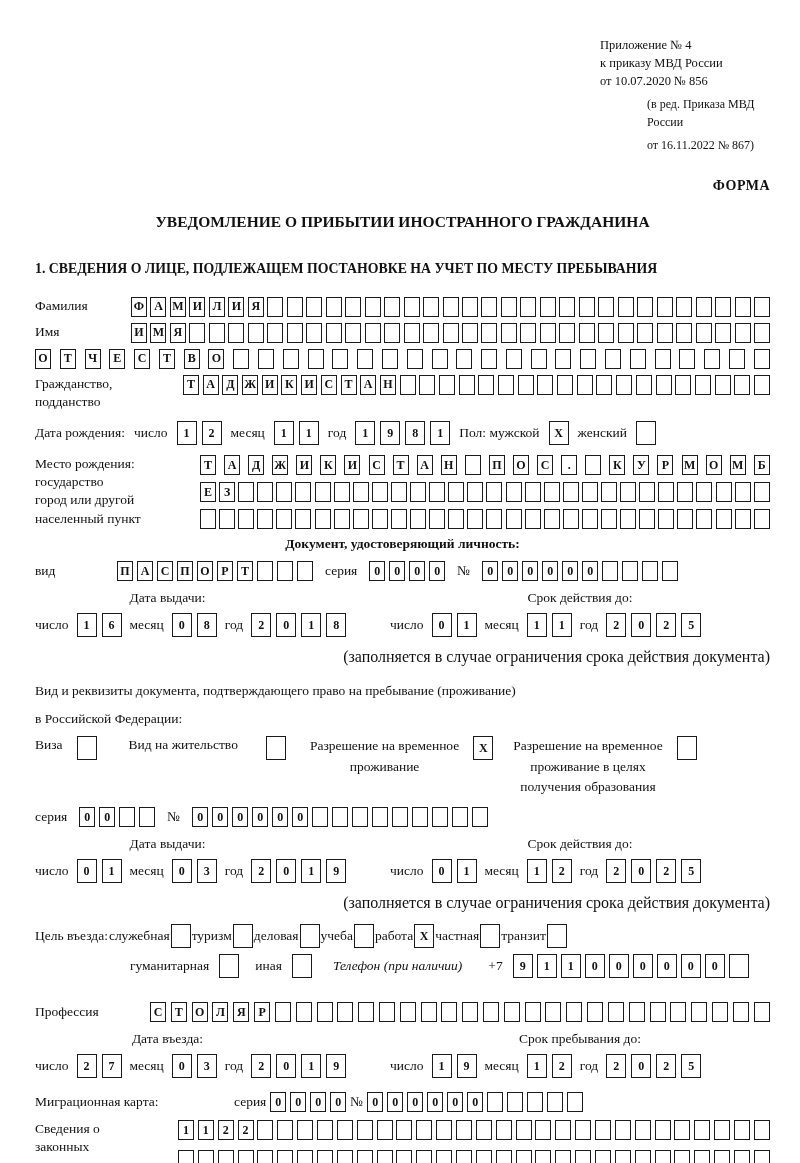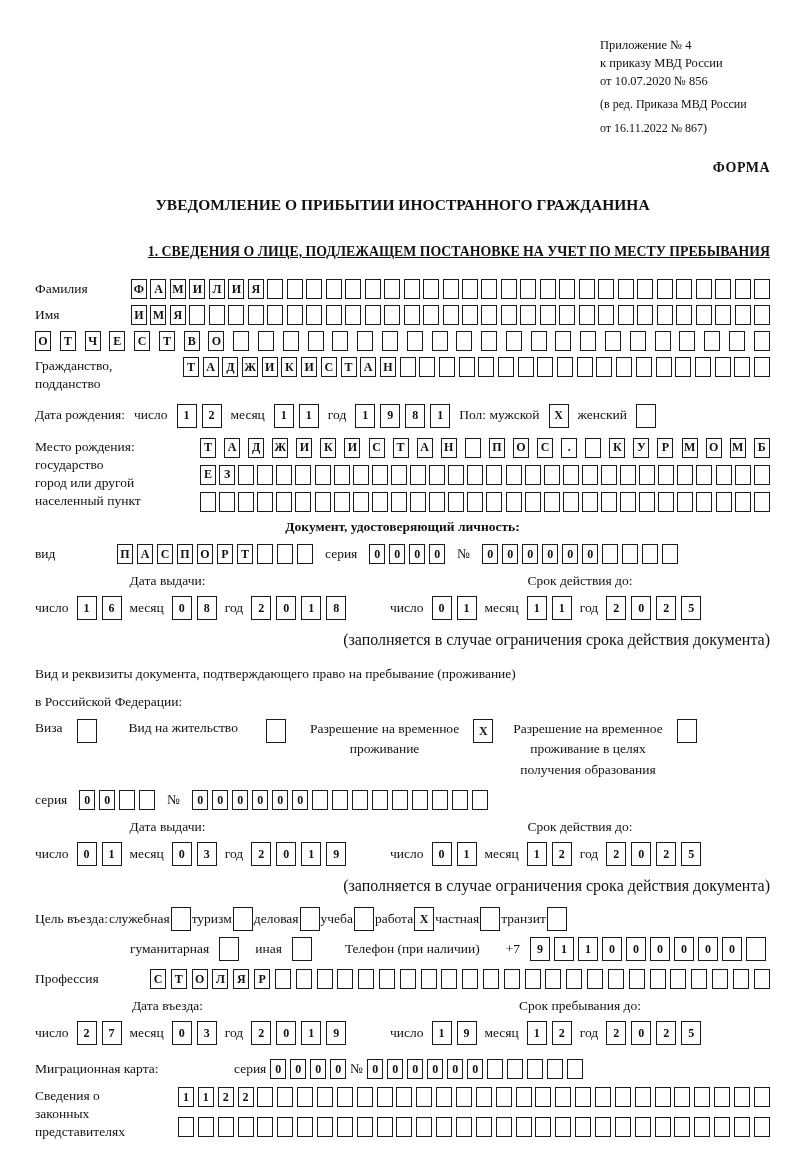--- a/index.html
+++ b/index.html
@@ -4,25 +4,25 @@
 <style>
   html,body{margin:0;padding:0;background:#fff;}
   .page{
     width:800px;min-height:1163px;box-sizing:border-box;
     padding:36px 30px 20px 35px;
     font-family:"Liberation Serif","DejaVu Serif",serif;
     color:#111;font-size:13.5px;line-height:1.35;
     position:relative;background:#fff;
   }
   .hdr{margin-left:auto;width:170px;font-size:12.5px;line-height:1.45;}
-  .hdr .sub{margin-top:6px;font-size:12px;}
+  .hdr .sub{margin-top:6px;font-size:12px;margin-left:47px;}
   .forma{text-align:right;font-weight:bold;font-size:14px;margin-top:22px;letter-spacing:.5px;}
   .title{text-align:center;font-weight:bold;font-size:15.5px;margin-top:16px;line-height:1.45;}
   .uline{display:inline-block;width:58px;border-bottom:2px solid #333;margin-left:14px;vertical-align:baseline;}
-  .sec{text-align:right;font-weight:bold;font-size:13.8px;margin:26px 0 18px 0;text-decoration:underline;}
+  .sec{text-align:left;font-weight:bold;font-size:13.8px;margin:26px 0 18px 0;}
   .row{display:flex;align-items:center;margin:6px 0;}
   .row.top{align-items:flex-start;}
   .lbl{white-space:nowrap;}
   .lblcol div{white-space:nowrap;}
   .cell{
     display:inline-flex;align-items:center;justify-content:center;
     width:16px;height:20px;border:1.6px solid #1b1b1b;box-sizing:border-box;
     font-weight:bold;font-size:12px;background:#fff;flex:0 0 auto;
   }
   .run{display:flex;flex:1;justify-content:space-between;align-items:center;}
@@ -578,37 +578,37 @@
 
   <div class="row indent" style="gap:10px;">
     <span class="lbl">гуманитарная</span>
     <span class="grp lg">
         <span class="cell"></span>
       </span>
     <span class="lbl" style="margin-left:6px;">иная</span>
     <span class="grp lg">
         <span class="cell"></span>
       </span>
-    <span class="lbl" style="margin-left:23px;">Телефон (при наличии)</span>
+    <span class="lbl" style="margin-left:11px;font-style:italic;">Телефон (при наличии)</span>
     <span class="lbl" style="margin-left:16px;">+7</span>
     <span class="grp g4 lg">
         <span class="cell">9</span>
         <span class="cell">1</span>
         <span class="cell">1</span>
         <span class="cell">0</span>
         <span class="cell">0</span>
         <span class="cell">0</span>
         <span class="cell">0</span>
         <span class="cell">0</span>
         <span class="cell">0</span>
         <span class="cell"></span>
       </span>
   </div>
 
-  <div class="row" style="margin-top:8px;justify-content:center;">
+  <div class="row" style="margin-top:24px;justify-content:center;">
     <span class="lbl w115">Профессия</span>
     <span class="run">
         <span class="cell">С</span>
         <span class="cell">Т</span>
         <span class="cell">О</span>
         <span class="cell">Л</span>
         <span class="cell">Я</span>
         <span class="cell">Р</span>
         <span class="cell"></span>
         <span class="cell"></span>

